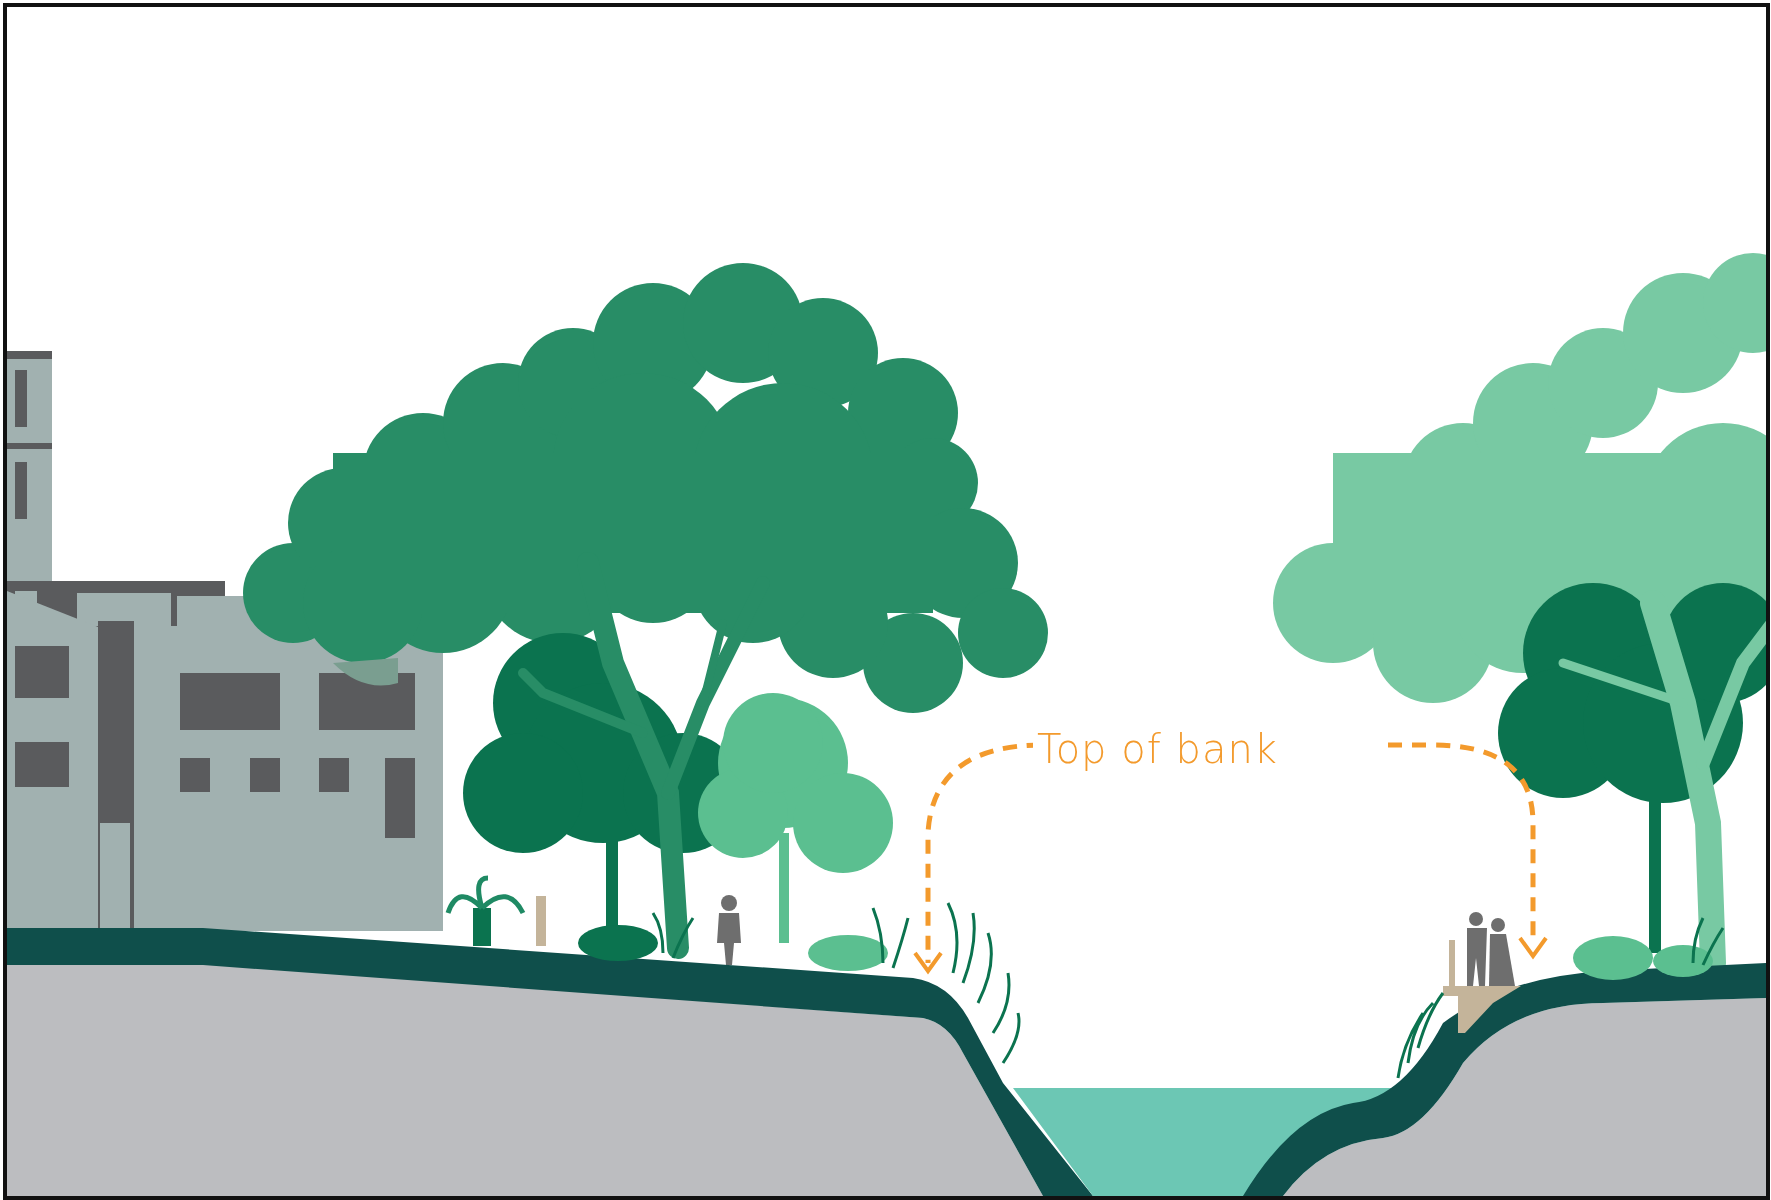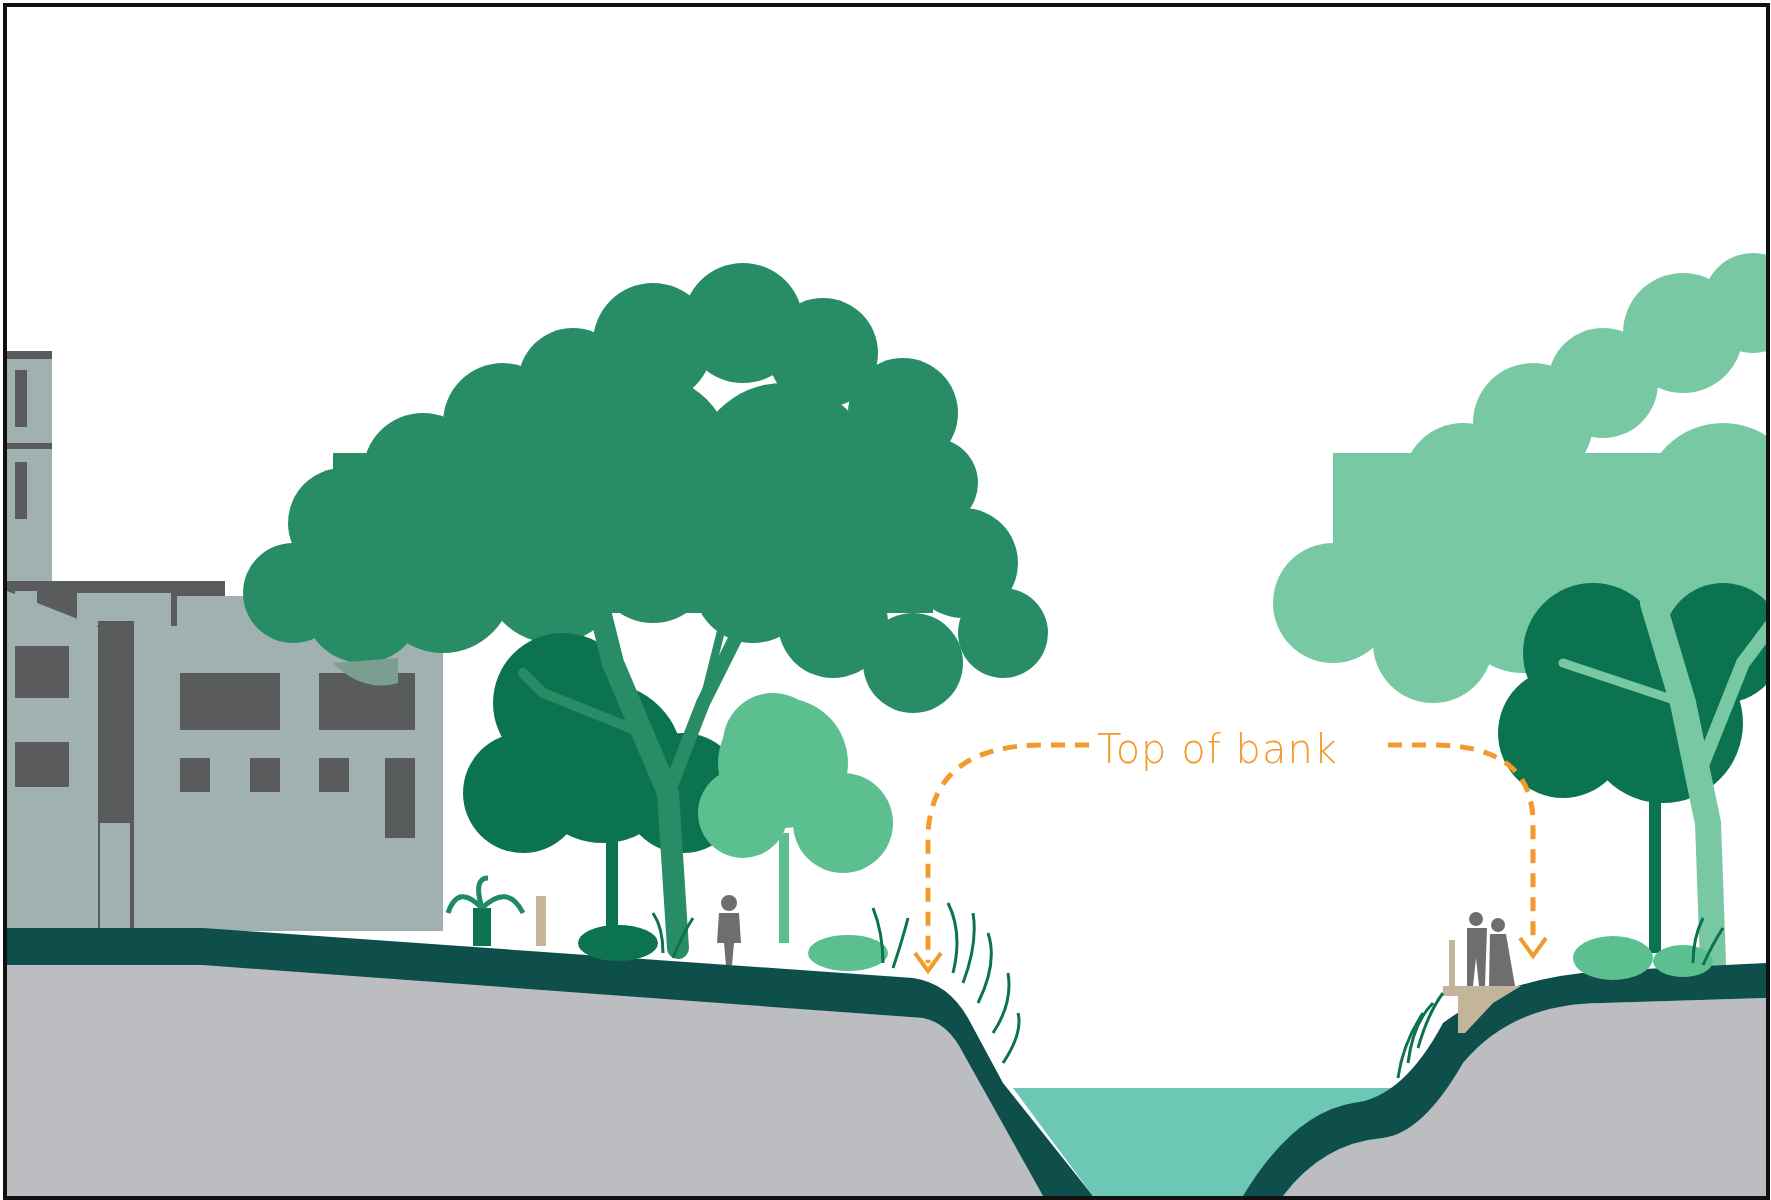--- a/index.html
+++ b/index.html
@@ -1,19 +1,19 @@
 <!DOCTYPE html>
 <html><head>
 <meta charset="utf-8">
 <style>
   html,body{margin:0;padding:0;background:#ffffff;}
   body{width:1771px;height:1200px;overflow:hidden;position:relative;font-family:"DejaVu Sans",sans-serif;}
   #frame{position:absolute;left:3px;top:3px;width:1759px;height:1189px;border:4px solid #111;box-sizing:content-box;background:#fff;overflow:hidden;}
   svg{position:absolute;left:0;top:0;}
-  .label{position:absolute;left:1086px;top:718px;font-family:"DejaVu Sans",sans-serif;font-size:40px;font-weight:300;letter-spacing:1px;color:#f39a2c;white-space:nowrap;line-height:48px;background:#fff;padding:0 4px;}
+  .label{position:absolute;left:1026px;top:718px;font-family:"DejaVu Sans",sans-serif;font-size:40px;font-weight:300;letter-spacing:1px;color:#f39a2c;white-space:nowrap;line-height:48px;background:#fff;padding:0 4px;}
 </style>
 </head>
 <body>
 
 <div id="frame">
 <svg width="1759" height="1189" viewBox="4 4 1759 1189">
 
   <g>
     <rect x="4" y="348" width="45" height="240" fill="#a1b1b0"></rect>
     <rect x="4" y="348" width="45" height="8" fill="#5a5b5d"></rect>

